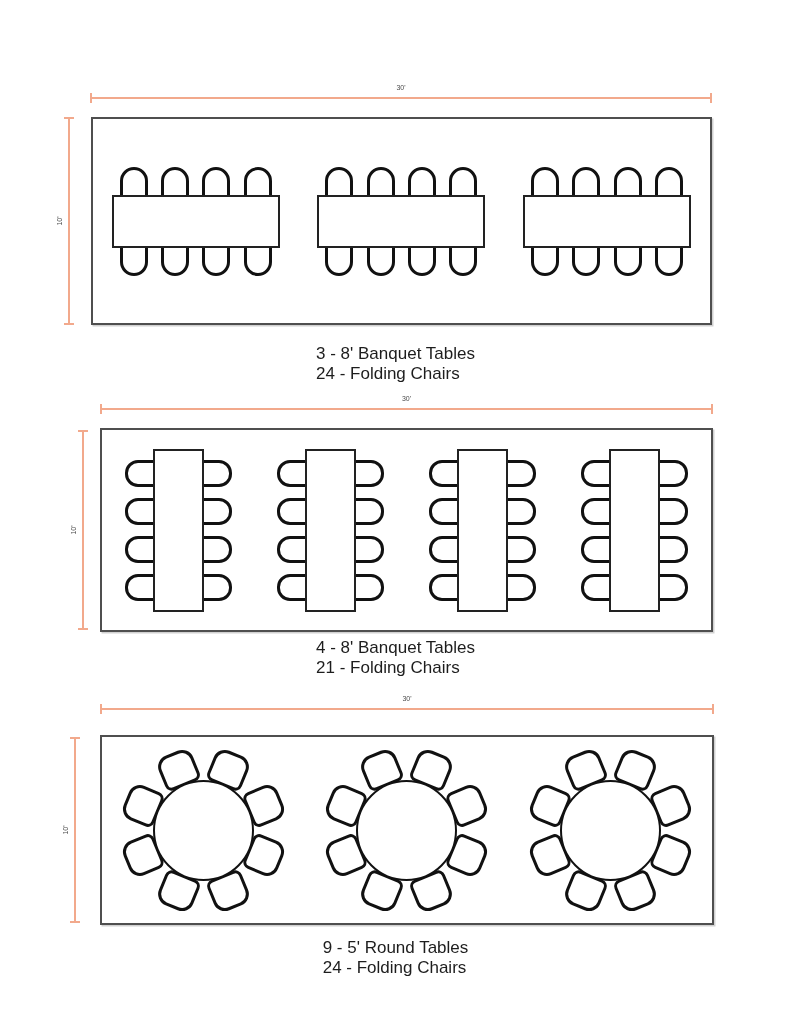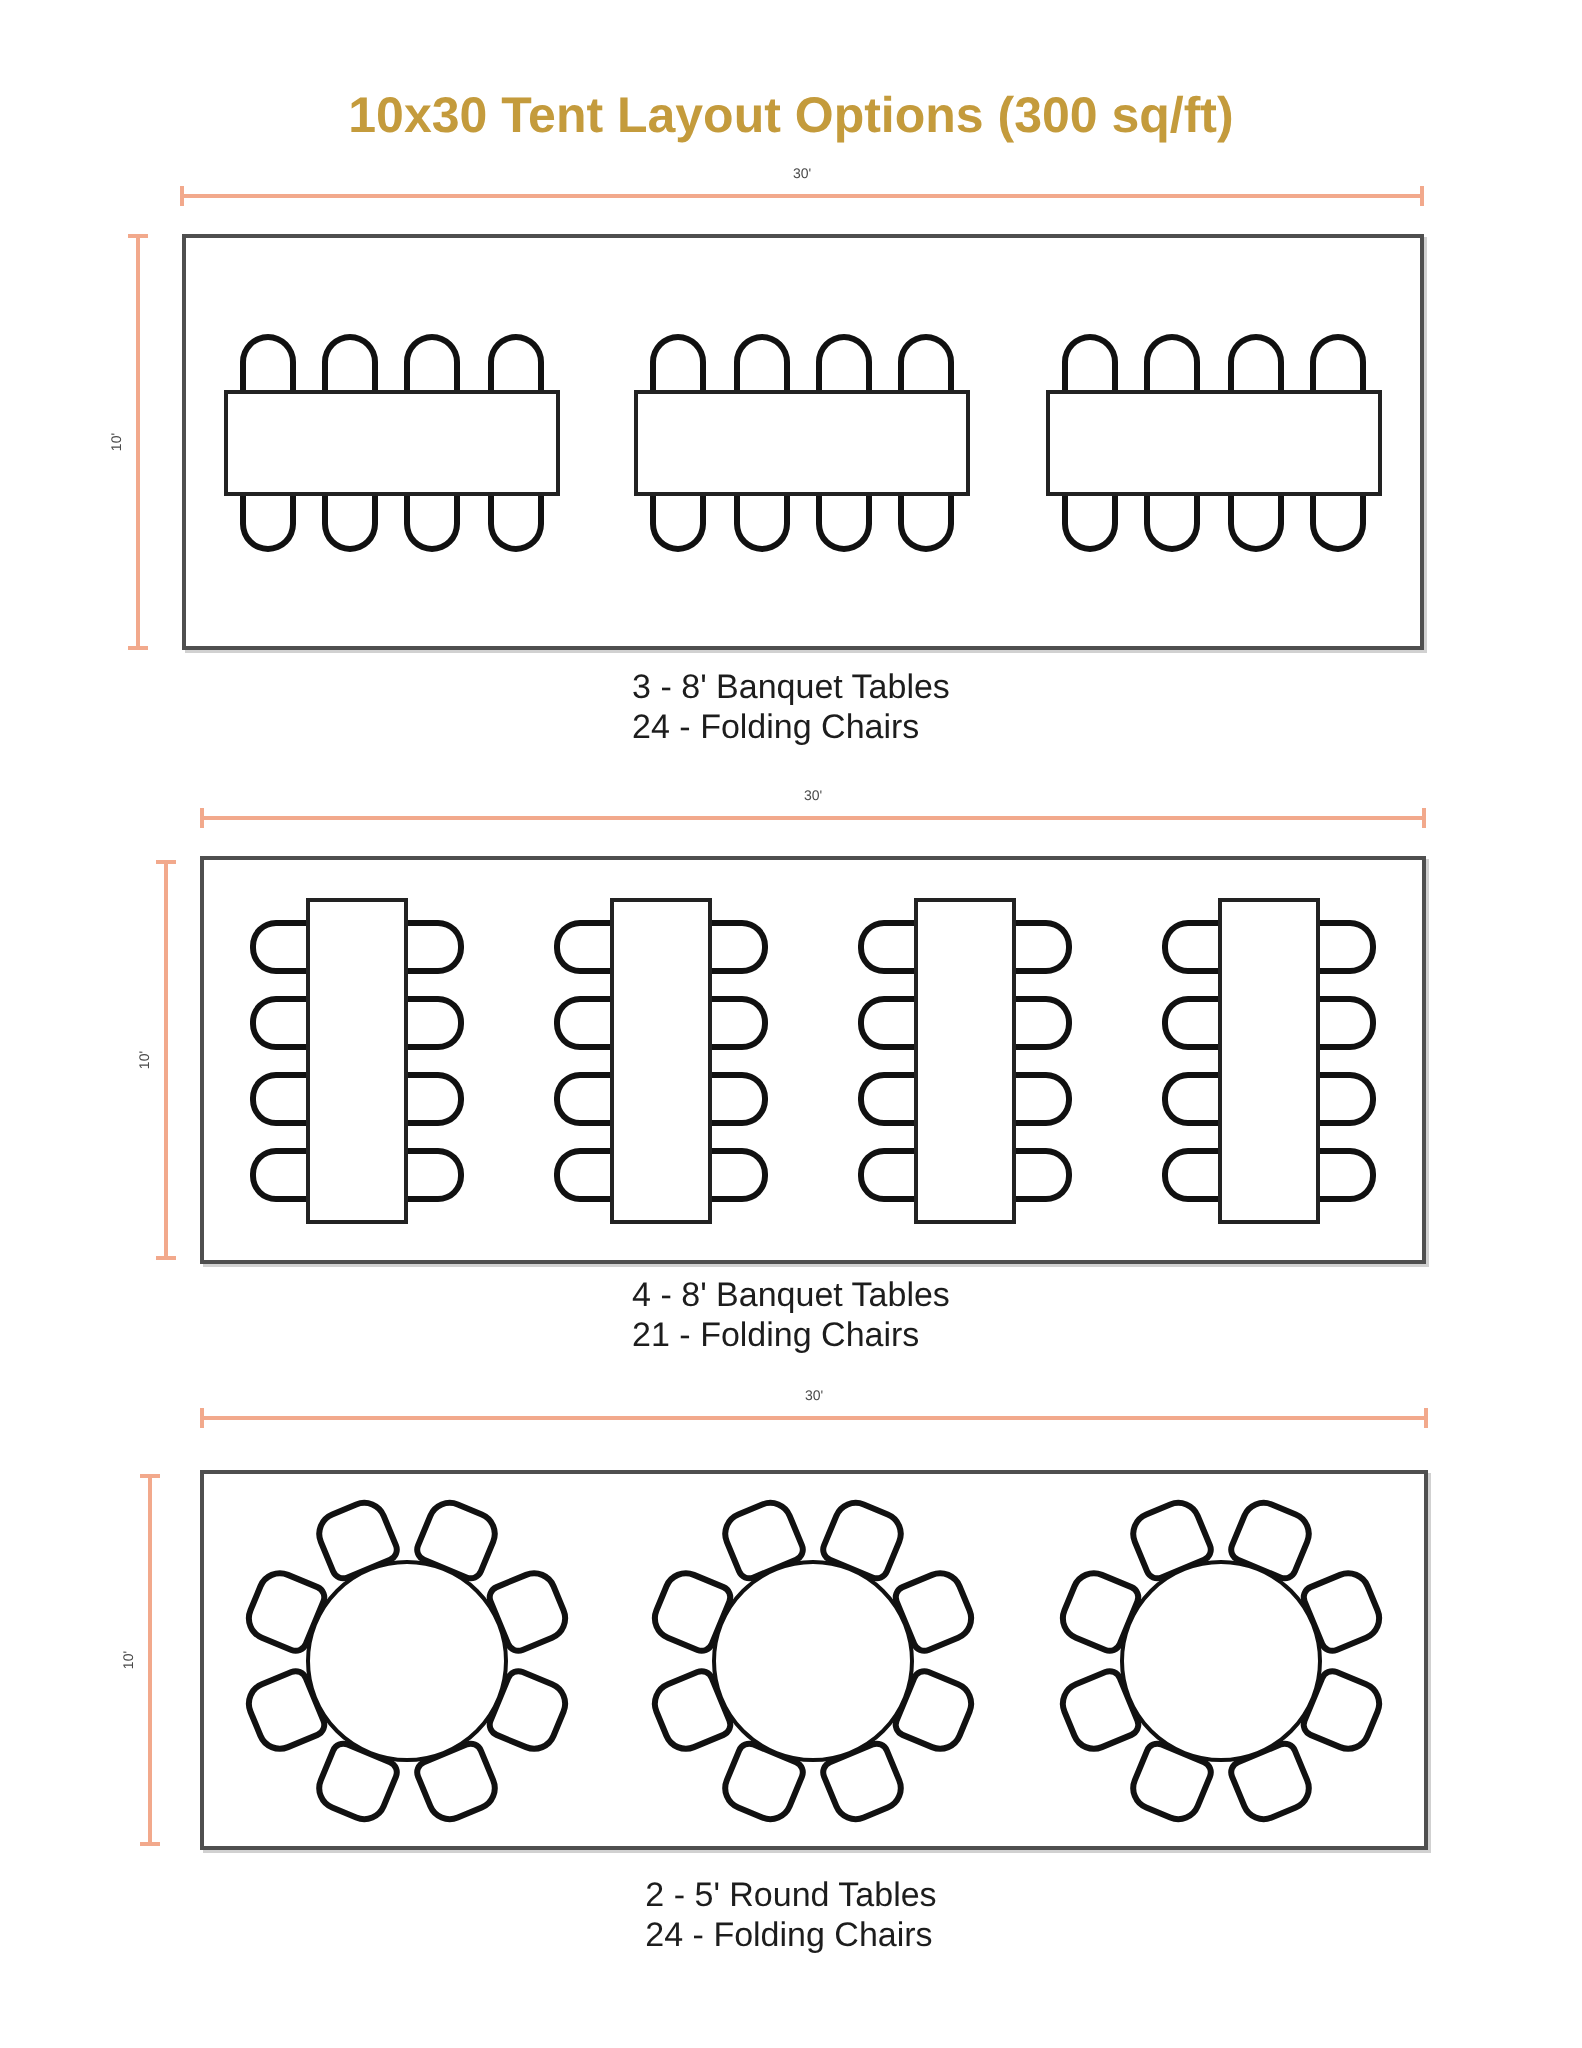--- a/index.html
+++ b/index.html
@@ -67,21 +67,20 @@
   }
   
   .caption{position:absolute;left:0;width:100%;text-align:center;color:var(--c-text);}
   .caption .inner{display:inline-block;text-align:left;font-size:17px;line-height:20px;}
 </style>
 </head>
 <body>
 
 <div id="canvas">
 
-  <div class="page-title">10x30 Tent Layout Options (300 sq/ft)</div>
 
   <div class="dim-h" style="left:90px;top:85px;width:622px;">
     <span class="lbl">30'</span>
     <span class="line"></span>
     <span class="tick-l"></span>
     <span class="tick-r"></span>
   </div>
   <div class="dim-v" style="left:59px;top:117px;height:208px;">
     <span class="lbl">10'</span>
     <span class="line"></span>
@@ -128,21 +127,21 @@
         </div>
         <div class="table-h"></div>
         <div class="chair-row bottom">
           <div class="chair chair-bottom"></div>
           <div class="chair chair-bottom"></div>
           <div class="chair chair-bottom"></div>
           <div class="chair chair-bottom"></div>
         </div>
       </div>
     </div>
-  <div class="caption" style="top:334px;">
+  <div class="caption" style="top:344px;">
     <span class="inner">
       <div>3 - 8' Banquet Tables</div>
       <div>24 - Folding Chairs</div>
     </span>
   </div>
 
   <div class="dim-h" style="left:100px;top:396px;width:613px;">
     <span class="lbl">30'</span>
     <span class="line"></span>
     <span class="tick-l"></span>
@@ -265,18 +264,18 @@
         <div class="chair chair-r" style="transform: rotate(-22.5deg) translateY(-66px);"></div>
         <div class="chair chair-r" style="transform: rotate(22.5deg) translateY(-66px);"></div>
         <div class="chair chair-r" style="transform: rotate(67.5deg) translateY(-66px);"></div>
         <div class="chair chair-r" style="transform: rotate(112.5deg) translateY(-66px);"></div>
         <div class="chair chair-r" style="transform: rotate(157.5deg) translateY(-66px);"></div>
         <div class="round-table"></div>
       </div>
     </div>
   <div class="caption" style="top:938px;">
     <span class="inner">
-      <div>2 - 5' Round Tables</div>
+      <div>9 - 5' Round Tables</div>
       <div>24 - Folding Chairs</div>
     </span>
   </div>
 
 </div>
 
 </body></html>

